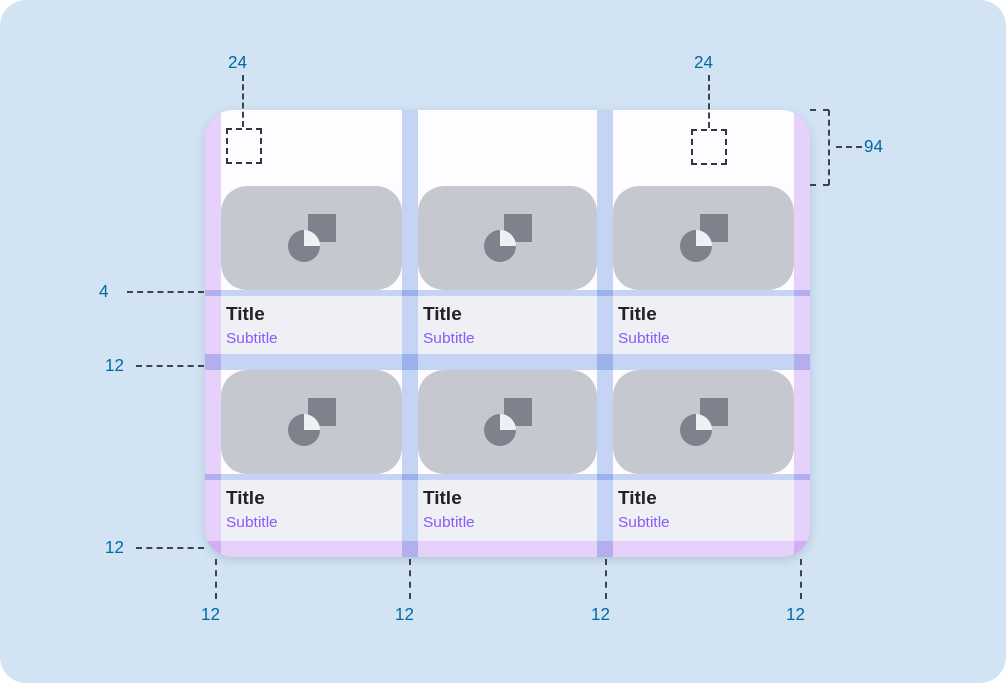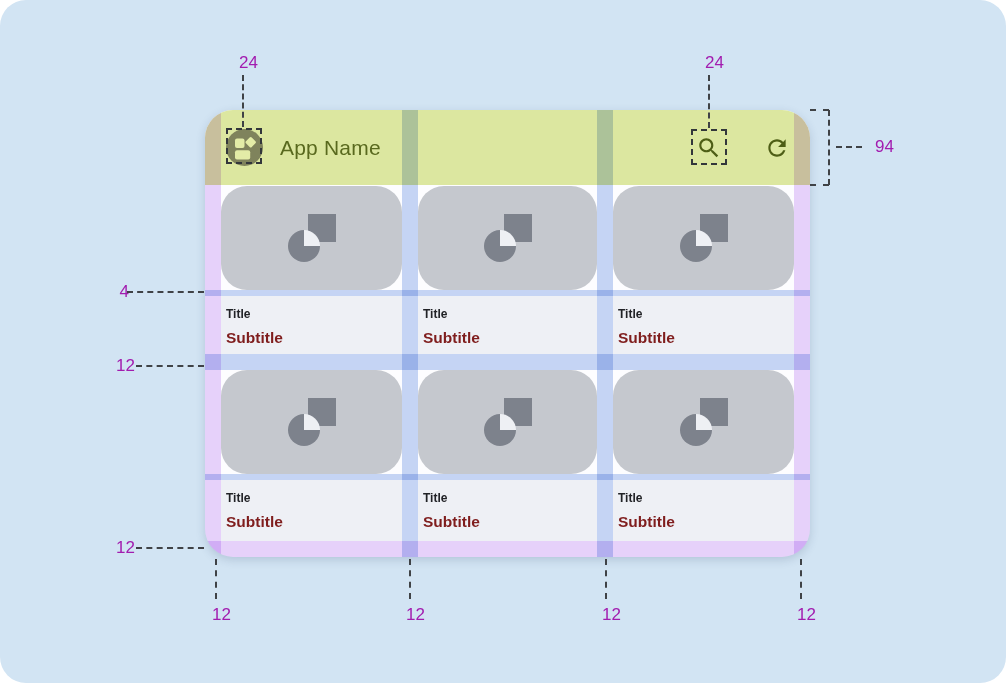--- a/index.html
+++ b/index.html
@@ -18,22 +18,22 @@
   .appbar-actions{margin-left:auto;display:flex;align-items:center;gap:42px;}
   .icon-btn{width:26px;height:26px;display:block;cursor:pointer;}
 
   
   .col{position:absolute;top:0;height:100%;}
   .col.c1{left:16px;width:181px;} .col.c2{left:213px;width:179px;} .col.c3{left:408px;width:181px;}
   .card-image{position:absolute;left:0;right:0;background:var(--c-card_image,#c5c8ce);border-radius:26px;}
   .r1 .card-image{top:76px;height:104px;} .r2 .card-image{top:260px;height:104px;}
   .card-text{position:absolute;left:0;right:0;background:#eef0f5;box-sizing:border-box;padding:7px 0 0 5px;}
   .r1 .card-text{top:186px;height:58px;} .r2 .card-text{top:370px;height:61px;}
-  .card-title{font-size:12px;font-weight:700;line-height:22px;color:#212226;}
-  .card-sub{font-size:15.5px;font-weight:700;line-height:26px;color:#7f1d1d;}
+  .card-title{font-size:19px;font-weight:700;line-height:22px;color:#212226;}
+  .card-sub{font-size:15.5px;font-weight:400;line-height:26px;color:#8b5cf6;}
   .ph{position:absolute;left:50%;top:50%;width:48px;height:48px;transform:translate(-50%,-50%);}
   .ph-square{position:absolute;right:0;top:0;width:28px;height:28px;background:#7d828c;}
   .ph-circle{position:absolute;left:0;bottom:0;width:32px;height:32px;border-radius:50%;
              background:conic-gradient(#eef0f4 0deg 90deg,#7d828c 90deg 360deg);}
 
   
   .ov{position:absolute;mix-blend-mode:multiply;pointer-events:none;}
   .ov.purple{background:var(--c-margin_overlay,#e8d3fa);}
   .ov.blue{background:var(--c-gutter_overlay,#c7d6f4);}
   .ov.m-left{left:0;top:0;bottom:0;width:16px;}
@@ -42,46 +42,29 @@
   .ov.gut1{left:197px;top:0;bottom:0;width:16px;}
   .ov.gut2{left:392px;top:0;bottom:0;width:16px;}
   .ov.band4a{left:0;right:0;top:180px;height:6px;}
   .ov.band12{left:0;right:0;top:244px;height:16px;}
   .ov.band4b{left:0;right:0;top:364px;height:6px;}
 
   
   .vdash{position:absolute;width:0;border-left:2px dashed #3f4246;}
   .hdash{position:absolute;height:0;border-top:2px dashed #3f4246;}
   .dbox{position:absolute;width:36px;height:36px;border:2px dashed #33373b;box-sizing:border-box;}
-  .mlabel{position:absolute;width:30px;font-size:17px;font-weight:500;color:#a21caf;text-align:right;}
+  .mlabel{position:absolute;width:30px;font-size:17px;font-weight:500;color:#0369a1;text-align:left;}
 </style>
 </head>
 <body>
 
 <div class="canvas">
 
   <div class="window">
 
-    <div class="appbar">
-      <svg class="logo" viewBox="0 0 37 37">
-        <circle cx="18.5" cy="18.5" r="18.5" fill="#7f835c"></circle>
-        <rect x="9" y="9.5" width="9.5" height="9.5" rx="2" fill="#e3eca7"></rect>
-        <rect x="20.6" y="9.1" width="8.2" height="8.2" rx="1.5" fill="#e3eca7" transform="rotate(45 24.7 13.2)"></rect>
-        <rect x="9" y="21.2" width="15.2" height="9.3" rx="2" fill="#e3eca7"></rect>
-      </svg>
-      <div class="appbar-title">App Name</div>
-      <div class="appbar-actions">
-        <svg class="icon-btn" viewBox="0 0 24 24">
-          <path fill="#4e5e16" d="M15.5 14h-.79l-.28-.27C15.41 12.59 16 11.11 16 9.5 16 5.91 13.09 3 9.5 3S3 5.91 3 9.5 5.91 16 9.5 16c1.61 0 3.09-.59 4.23-1.57l.27.28v.79l5 4.99L20.49 19l-4.99-5zm-6 0C7.01 14 5 11.99 5 9.5S7.01 5 9.5 5 14 7.01 14 9.5 11.99 14 9.5 14z"></path>
-        </svg>
-        <svg class="icon-btn" viewBox="0 0 24 24">
-          <path fill="#4e5e16" d="M17.65 6.35C16.2 4.9 14.21 4 12 4c-4.42 0-7.99 3.58-8 8s3.57 8 7.99 8c3.73 0 6.84-2.55 7.73-6h-2.08c-.82 2.33-3.04 4-5.65 4-3.31 0-6-2.69-6-6s2.69-6 6-6c1.66 0 3.14.69 4.22 1.78L13 11h7V4l-2.35 2.35z"></path>
-        </svg>
-      </div>
-    </div>
 
     <div class="col c1">
       <div class="card r1">
         <div class="card-image">
           <div class="ph">
               <div class="ph-square"></div>
               <div class="ph-circle"></div>
             </div>
         </div>
         <div class="card-text">

